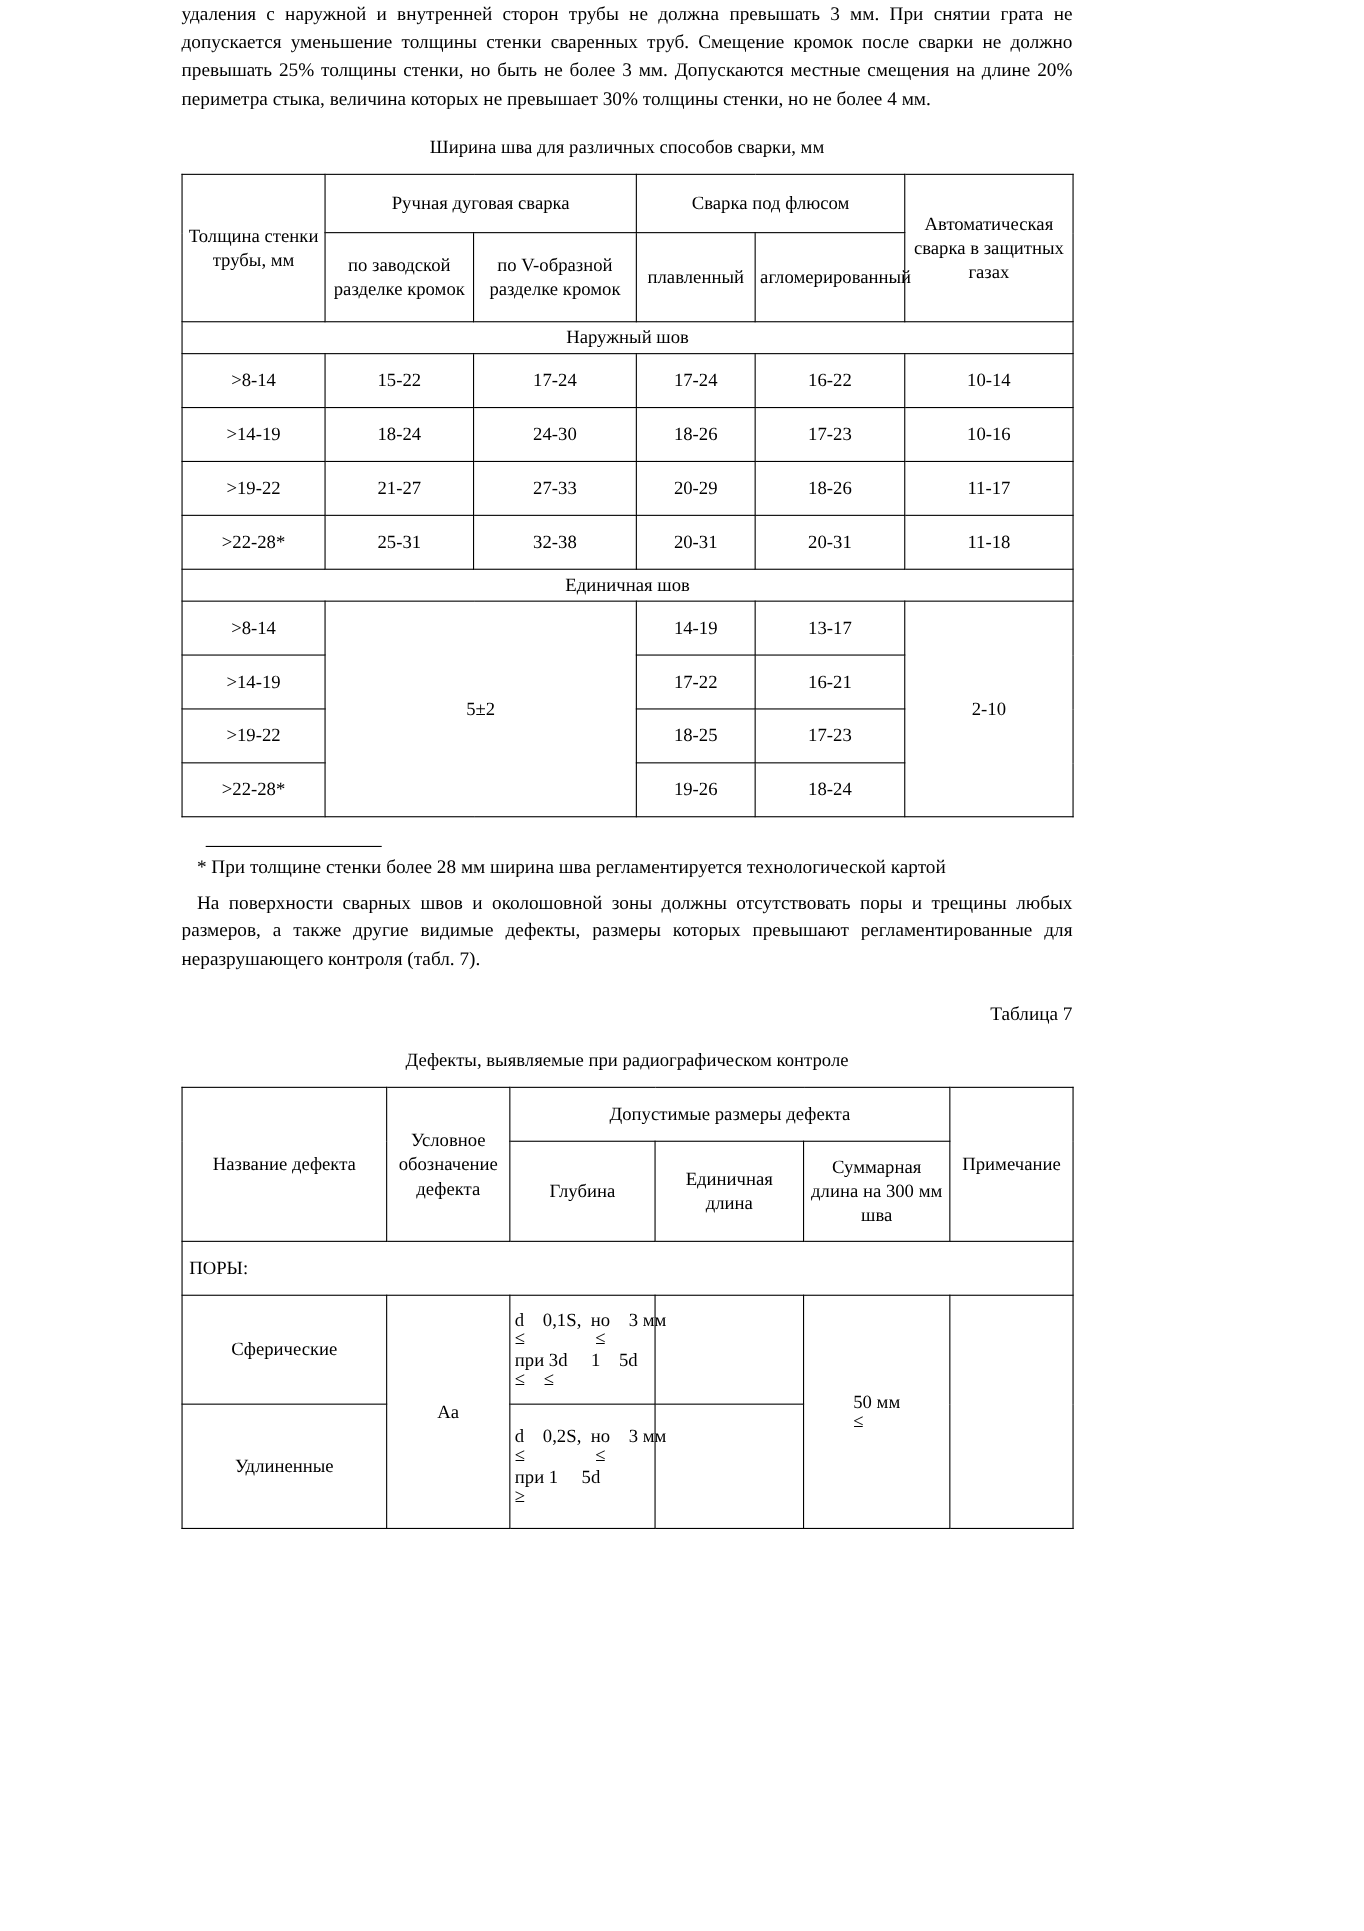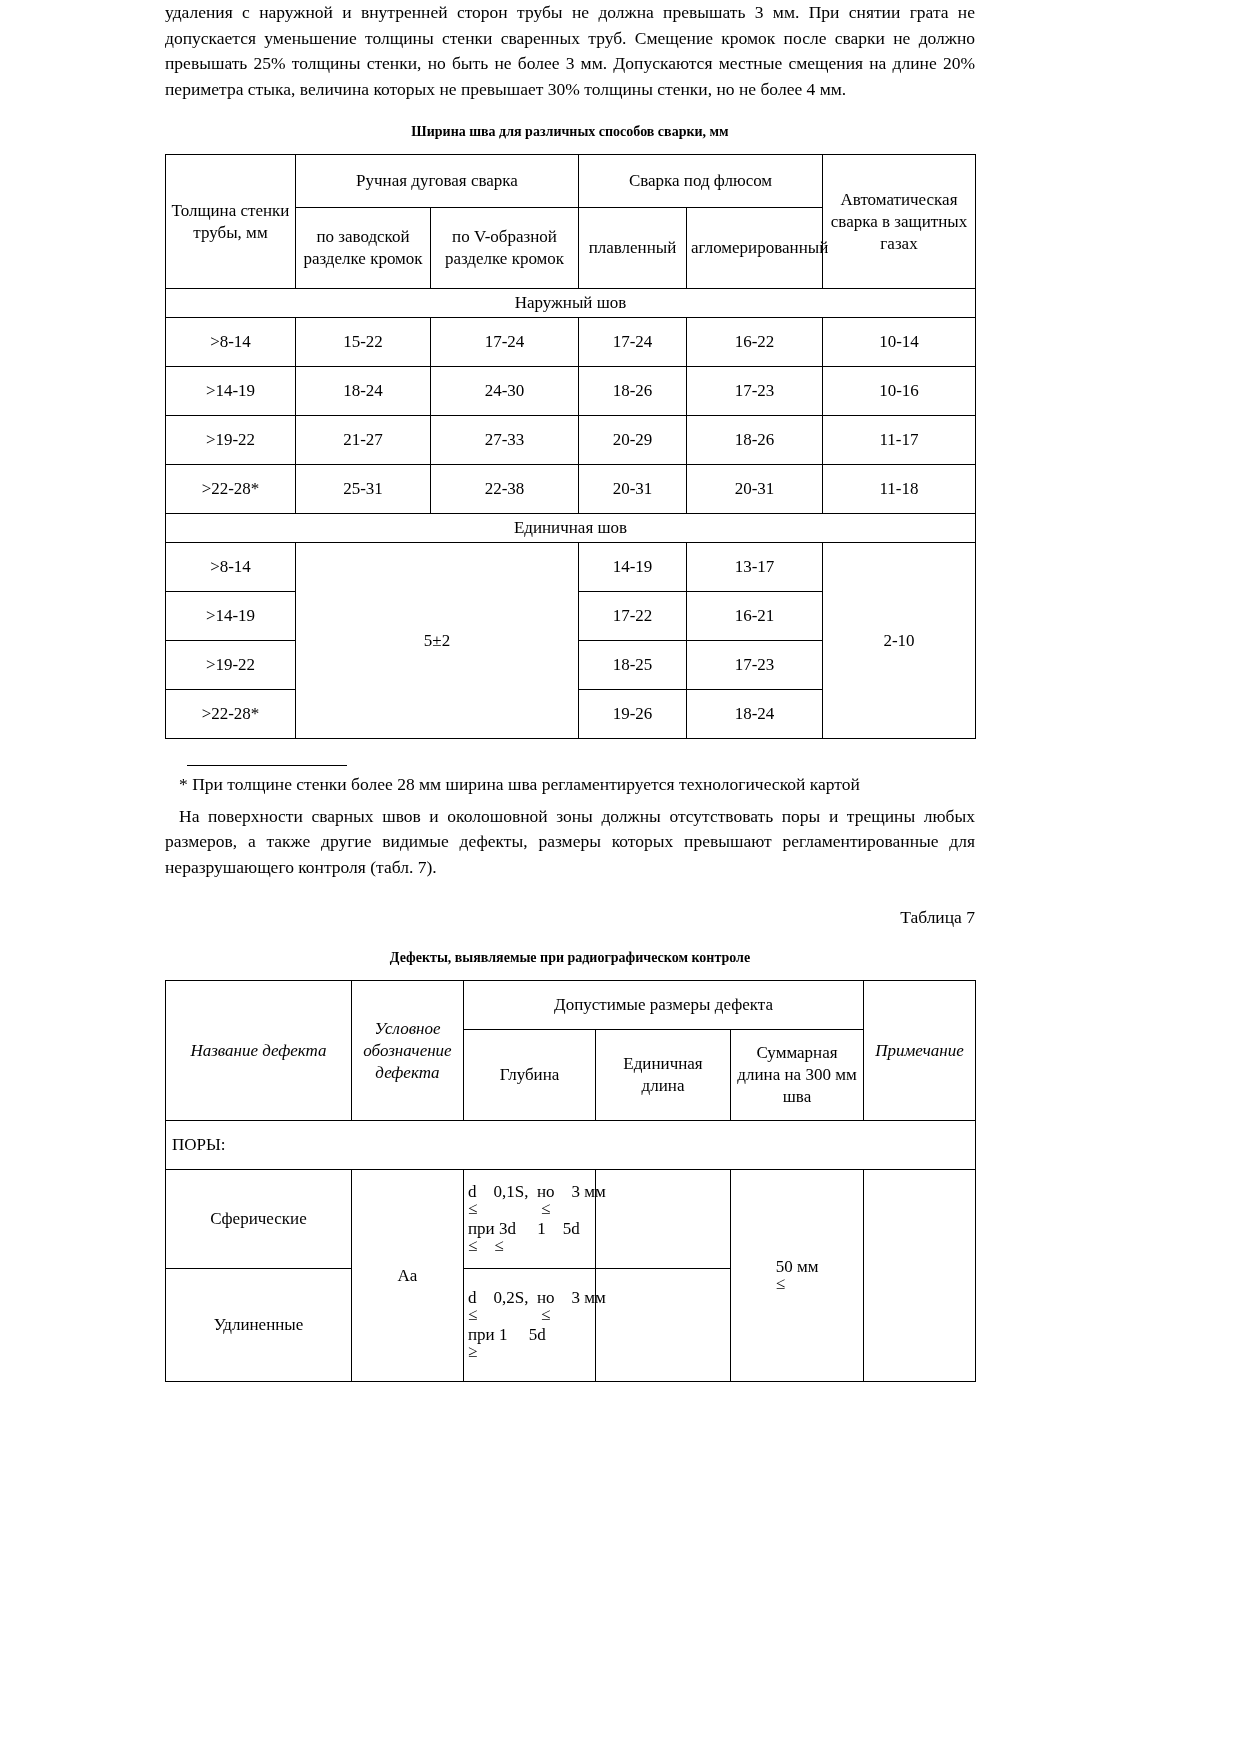--- a/index.html
+++ b/index.html
@@ -33,22 +33,22 @@
   .para-intro {
   }
 
   .tablelabel {
     font-size: 17.5px;
     text-align: right;
     margin-top: 27px;
   }
 
   .tabletitle {
-    font-size: 14px;
-    font-weight: bold;
+    font-size: 17px;
+    font-weight: normal;
     text-align: center;
     margin-top: 22px;
     margin-bottom: 0;
   }
 
   
   table.doc {
     border-collapse: collapse;
     width: 810px;
     table-layout: fixed;
@@ -82,21 +82,21 @@
     text-align: justify;
   }
   .fnote-first { text-indent: 14px; }
 
   
   .t7 { margin-top: 14px; }
   .t7 td {
     line-height: 21px;
     font-size: 17px;
   }
-  .t7 .h-main { height: 126px; font-style: italic; }
+  .t7 .h-main { height: 126px; }
   .t7 .rowlabel { text-align: left; padding-left: 6px; }
 
   .formula {
     display: inline-block;
     text-align: left;
     line-height: 20px;
     white-space: nowrap;
   }
   .fline {
     display: block;
@@ -171,21 +171,21 @@
         <td>&gt;19-22</td>
         <td>21-27</td>
         <td>27-33</td>
         <td>20-29</td>
         <td>18-26</td>
         <td>11-17</td>
       </tr>
       <tr class="datarow">
         <td>&gt;22-28*</td>
         <td>25-31</td>
-        <td>22-38</td>
+        <td>32-38</td>
         <td>20-31</td>
         <td>20-31</td>
         <td>11-18</td>
       </tr>
 
       <tr>
         <td colspan="6" class="band">Единичная  шов</td>
       </tr>
 
       <tr class="datarow">

